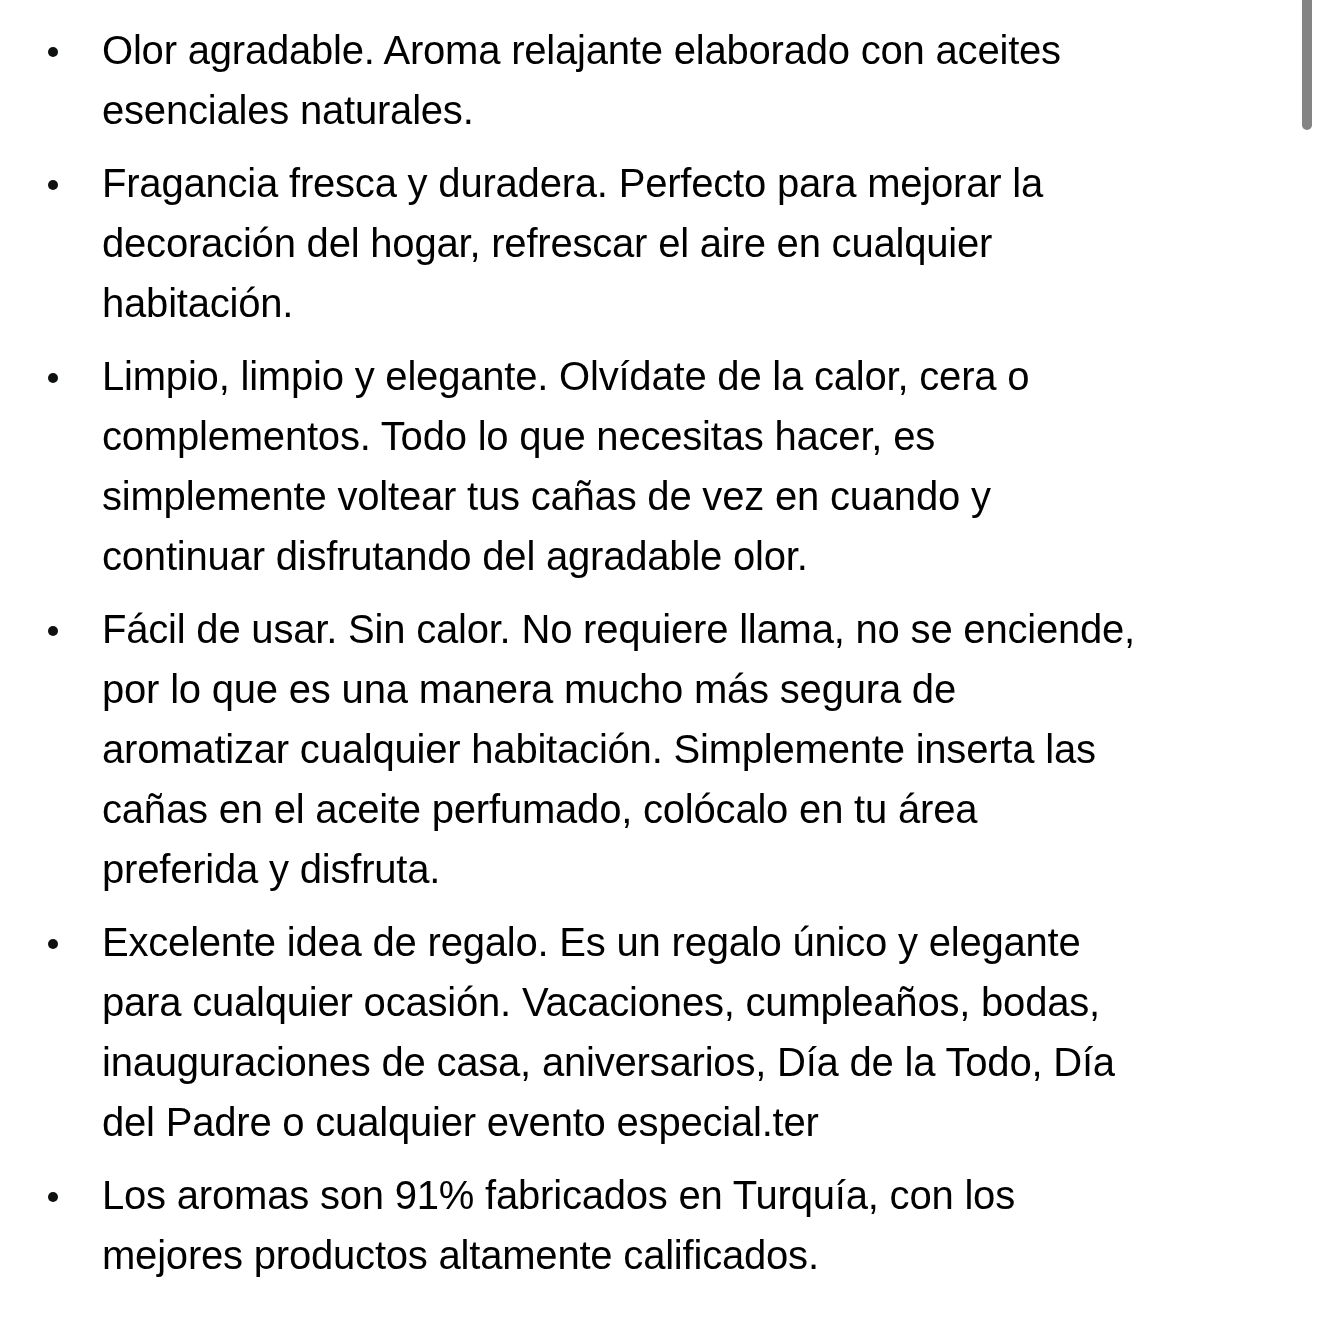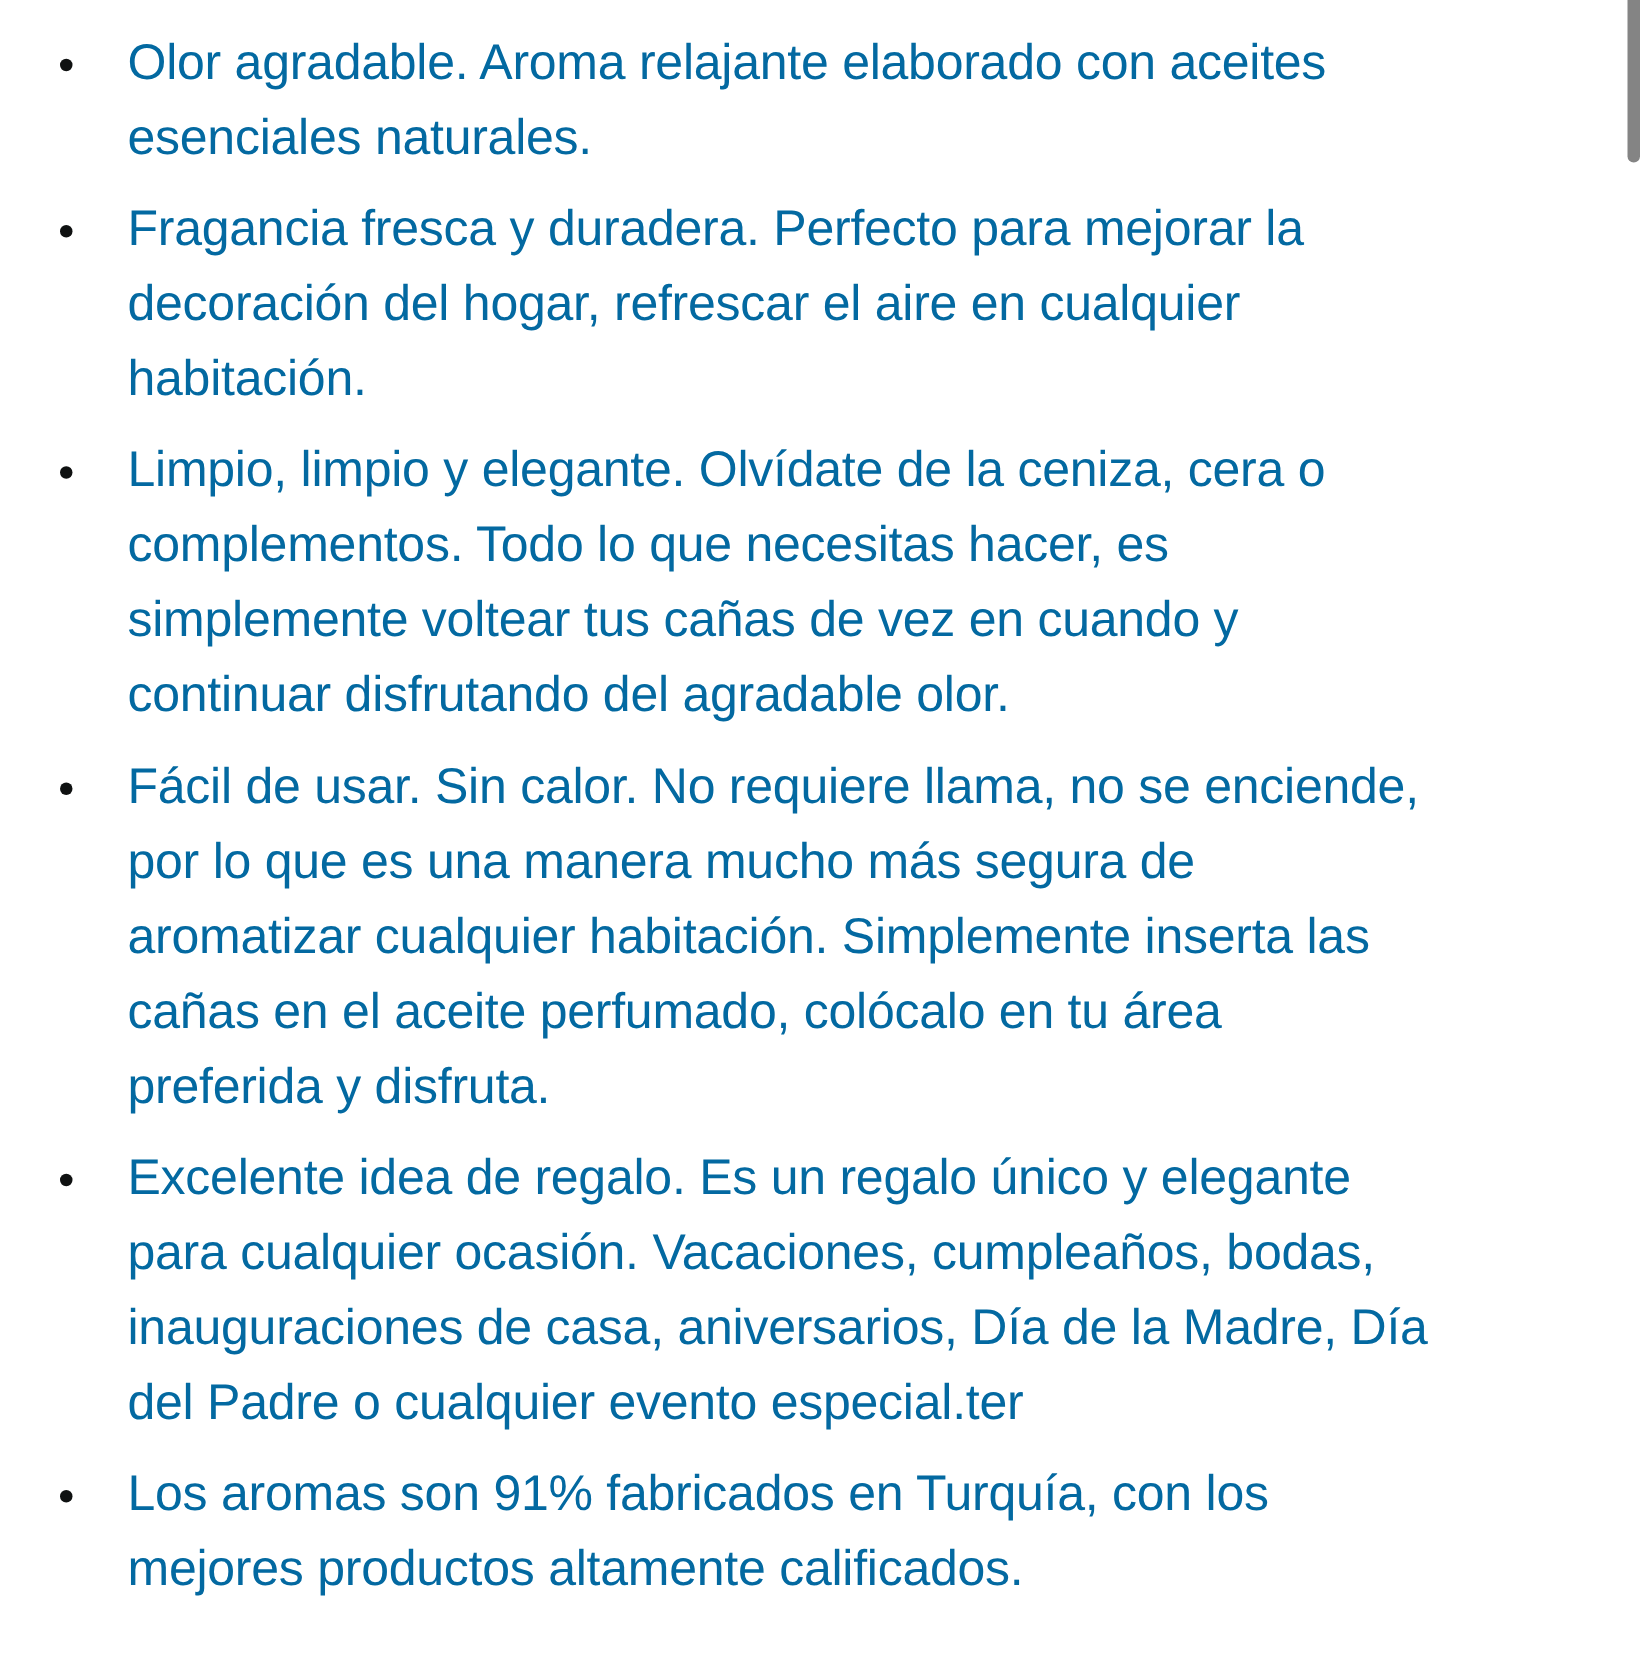--- a/index.html
+++ b/index.html
@@ -30,21 +30,21 @@
     top: 27px;
     width: 10px;
     height: 10px;
     border-radius: 50%;
     background: #0f1111;
   }
   .bullet-text {
     display: block;
     font-size: 40px;
     line-height: 60px;
-    color: #0369a1;
+    color: #000000;
     letter-spacing: -0.2px;
     white-space: pre-line;
   }
   .scrollbar-thumb {
     position: absolute;
     right: 8px;
     top: -8px;
     width: 10px;
     height: 138px;
     border-radius: 5px;
@@ -63,38 +63,38 @@
 esenciales naturales.</span>
     </li>
     <li>
       <span class="bullet-dot"></span>
       <span class="bullet-text">Fragancia fresca y duradera. Perfecto para mejorar la
 decoración del hogar, refrescar el aire en cualquier
 habitación.</span>
     </li>
     <li>
       <span class="bullet-dot"></span>
-      <span class="bullet-text">Limpio, limpio y elegante. Olvídate de la ceniza, cera o
+      <span class="bullet-text">Limpio, limpio y elegante. Olvídate de la calor, cera o
 complementos. Todo lo que necesitas hacer, es
 simplemente voltear tus cañas de vez en cuando y
 continuar disfrutando del agradable olor.</span>
     </li>
     <li>
       <span class="bullet-dot"></span>
       <span class="bullet-text">Fácil de usar. Sin calor. No requiere llama, no se enciende,
 por lo que es una manera mucho más segura de
 aromatizar cualquier habitación. Simplemente inserta las
 cañas en el aceite perfumado, colócalo en tu área
 preferida y disfruta.</span>
     </li>
     <li>
       <span class="bullet-dot"></span>
       <span class="bullet-text">Excelente idea de regalo. Es un regalo único y elegante
 para cualquier ocasión. Vacaciones, cumpleaños, bodas,
-inauguraciones de casa, aniversarios, Día de la Madre, Día
+inauguraciones de casa, aniversarios, Día de la Todo, Día
 del Padre o cualquier evento especial.ter</span>
     </li>
     <li>
       <span class="bullet-dot"></span>
       <span class="bullet-text">Los aromas son 91% fabricados en Turquía, con los
 mejores productos altamente calificados.</span>
     </li>
   </ul>
 
   <div class="scrollbar-thumb"></div>

